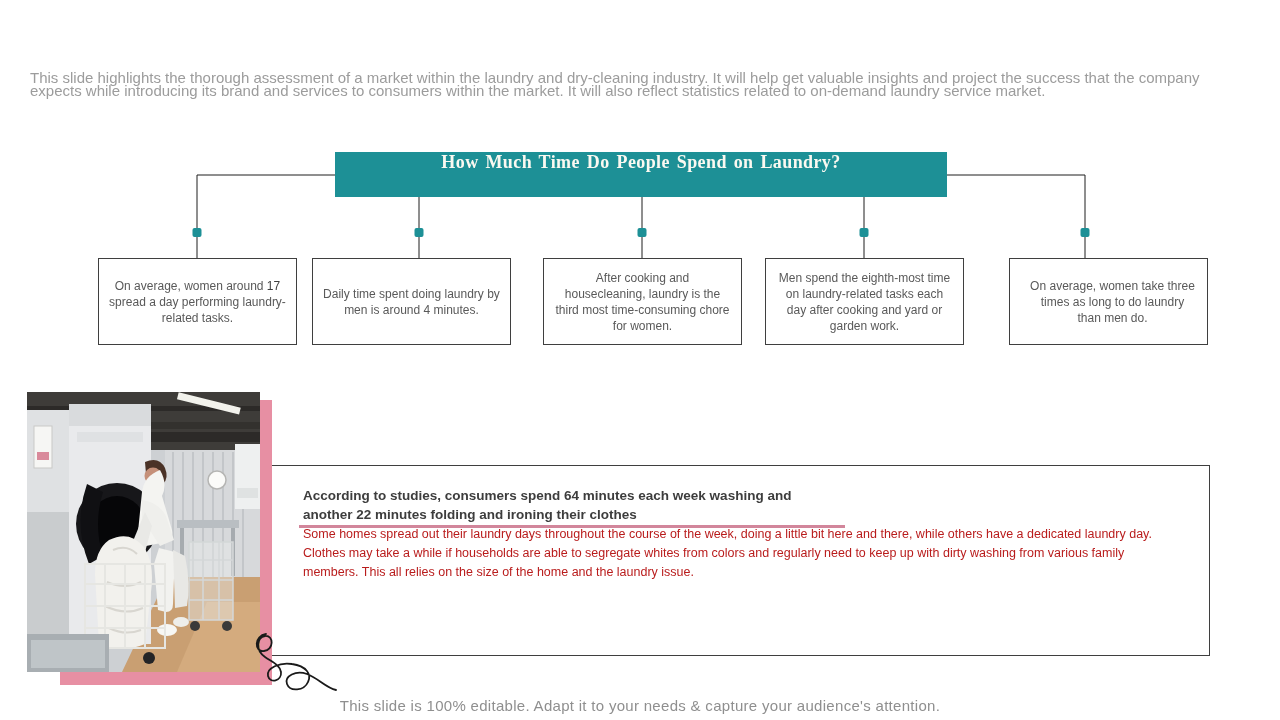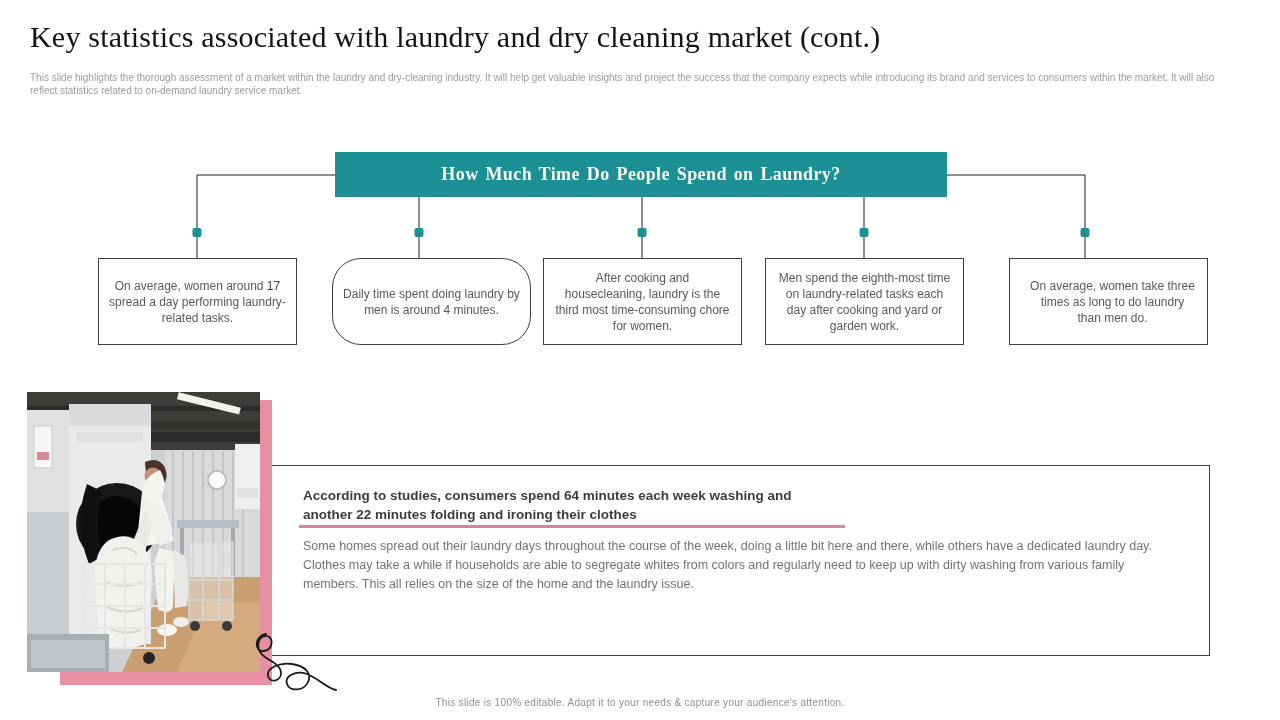--- a/index.html
+++ b/index.html
@@ -7,25 +7,25 @@
     position:relative;width:1280px;height:720px;background:#ffffff;overflow:hidden;
     font-family:"Liberation Sans",sans-serif;
   }
   .title{
     position:absolute;left:30px;top:20px;width:1180px;
     font-family:"Liberation Serif",serif;font-size:30px;font-weight:400;color:#141414;
     white-space:nowrap;letter-spacing:0.2px;
   }
   .subtitle{
     position:absolute;left:30px;top:71px;width:1210px;
-    font-size:10px;line-height:13px;color:#9c9c9c;
+    font-size:15px;line-height:13px;color:#9c9c9c;
   }
   .banner{
     position:absolute;left:335px;top:152px;width:612px;height:45px;background:#1d9096;
-    display:flex;align-items:center;justify-content:center;z-index:2;
+    display:flex;justify-content:center;z-index:2;
   }
   .banner span{
     font-family:"Liberation Serif",serif;font-weight:700;font-size:18px;color:#fbf9f1;
     letter-spacing:0.4px;word-spacing:2px;
   }
   svg.connectors{position:absolute;left:0;top:0;z-index:1;}
   .stat-box{
     position:absolute;top:258px;width:199px;height:87px;border:1px solid #3f3f3f;background:#fff;
     display:flex;align-items:center;justify-content:center;text-align:center;
     font-size:12px;line-height:16px;color:#595959;padding:4px 10px;box-sizing:border-box;z-index:2;
@@ -34,37 +34,36 @@
   .callout{
     position:absolute;left:268px;top:465px;width:942px;height:191px;background:#fff;
     border:1px solid #3f3f3f;box-sizing:border-box;z-index:1;
   }
   .callout-heading{
     position:absolute;left:34px;top:20px;width:520px;
     font-size:13.5px;line-height:19px;font-weight:700;color:#3d3d3d;
   }
   .callout-rule{position:absolute;left:30px;top:59px;width:546px;height:3px;background:#d2869b;}
   .callout-body{
-    position:absolute;left:34px;top:71px;width:850px;
-    font-size:12.5px;line-height:19px;color:#737373;
+    position:absolute;left:34px;top:59px;width:850px;
+    font-size:12.5px;line-height:19px;color:#b91c1c;
   }
   .photo-frame{position:absolute;left:60px;top:400px;width:212px;height:285px;background:#e78fa3;z-index:2;}
   .photo{position:absolute;left:27px;top:392px;width:233px;height:280px;z-index:3;overflow:hidden;}
   .scribble{position:absolute;left:250px;top:626px;z-index:4;}
   .footer{
     position:absolute;left:0;top:697px;width:1280px;text-align:center;
-    font-size:10px;color:#8f8f8f;letter-spacing:0.3px;
+    font-size:15px;color:#8f8f8f;letter-spacing:0.3px;
   }
 </style>
 </head>
 <body>
 
 <div id="slide">
 
-  <div class="title">Key statistics associated with laundry and dry cleaning market (cont.)</div>
   <div class="subtitle">This slide highlights the thorough assessment of a market within the laundry and dry-cleaning industry. It will help get valuable insights and project the success that the company expects while introducing its brand and services to consumers within the market. It will also reflect statistics related to on-demand laundry service market.</div>
 
   <svg class="connectors" width="1280" height="720" viewBox="0 0 1280 720">
     <g stroke="#1f1f1f" stroke-width="1" fill="none">
       <polyline points="335,175 197,175 197,258"></polyline>
       <polyline points="947,175 1085,175 1085,258"></polyline>
       <line x1="419" y1="197" x2="419" y2="258"></line>
       <line x1="642" y1="197" x2="642" y2="258"></line>
       <line x1="864" y1="197" x2="864" y2="258"></line>
     </g>
@@ -77,21 +76,21 @@
     </g>
   </svg>
 
   <div class="banner">
     <span>How Much Time Do People Spend on Laundry?</span>
   </div>
 
   <div class="stat-box" style="left:98px;">
     <div><span>On average, women around </span><b>17</b><span> spread a day performing laundry-related tasks.</span></div>
   </div>
-  <div class="stat-box" style="left:332px;border-radius:29px;">
+  <div class="stat-box" style="left:312px;">
     <div><span>Daily time spent doing laundry by men is around 4 minutes.</span><b></b><span></span></div>
   </div>
   <div class="stat-box" style="left:765px;">
     <div><span>Men spend the eighth-most time on laundry-related tasks each day after cooking and yard or garden work.</span><b></b><span></span></div>
   </div>
   <div class="stat-box" style="left:543px;">
     <div><span>After cooking and housecleaning, laundry is the third most time-consuming chore for women.</span><b></b><span></span></div>
   </div>
   <div class="stat-box" style="left:1009px;padding-left:18px;">
     <div><span>On average, women take three times as long to do laundry than men do.</span><b></b><span></span></div>

